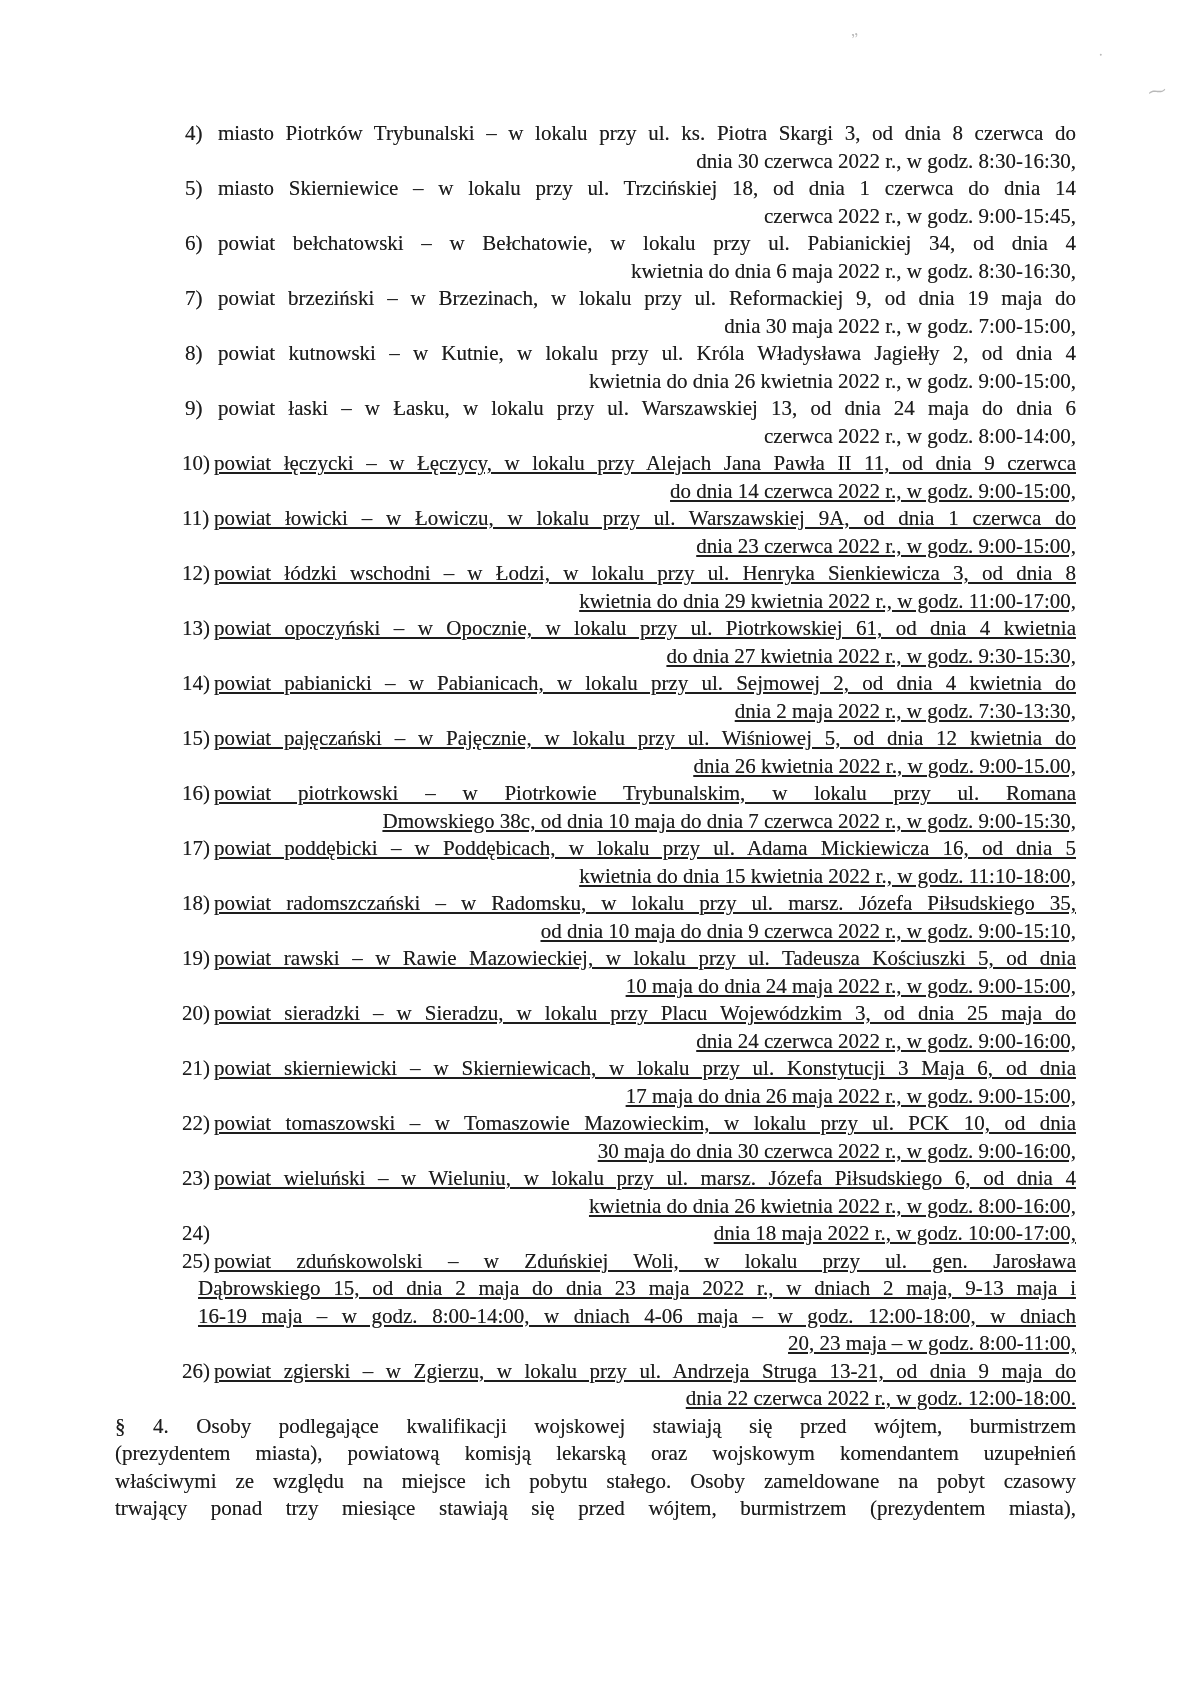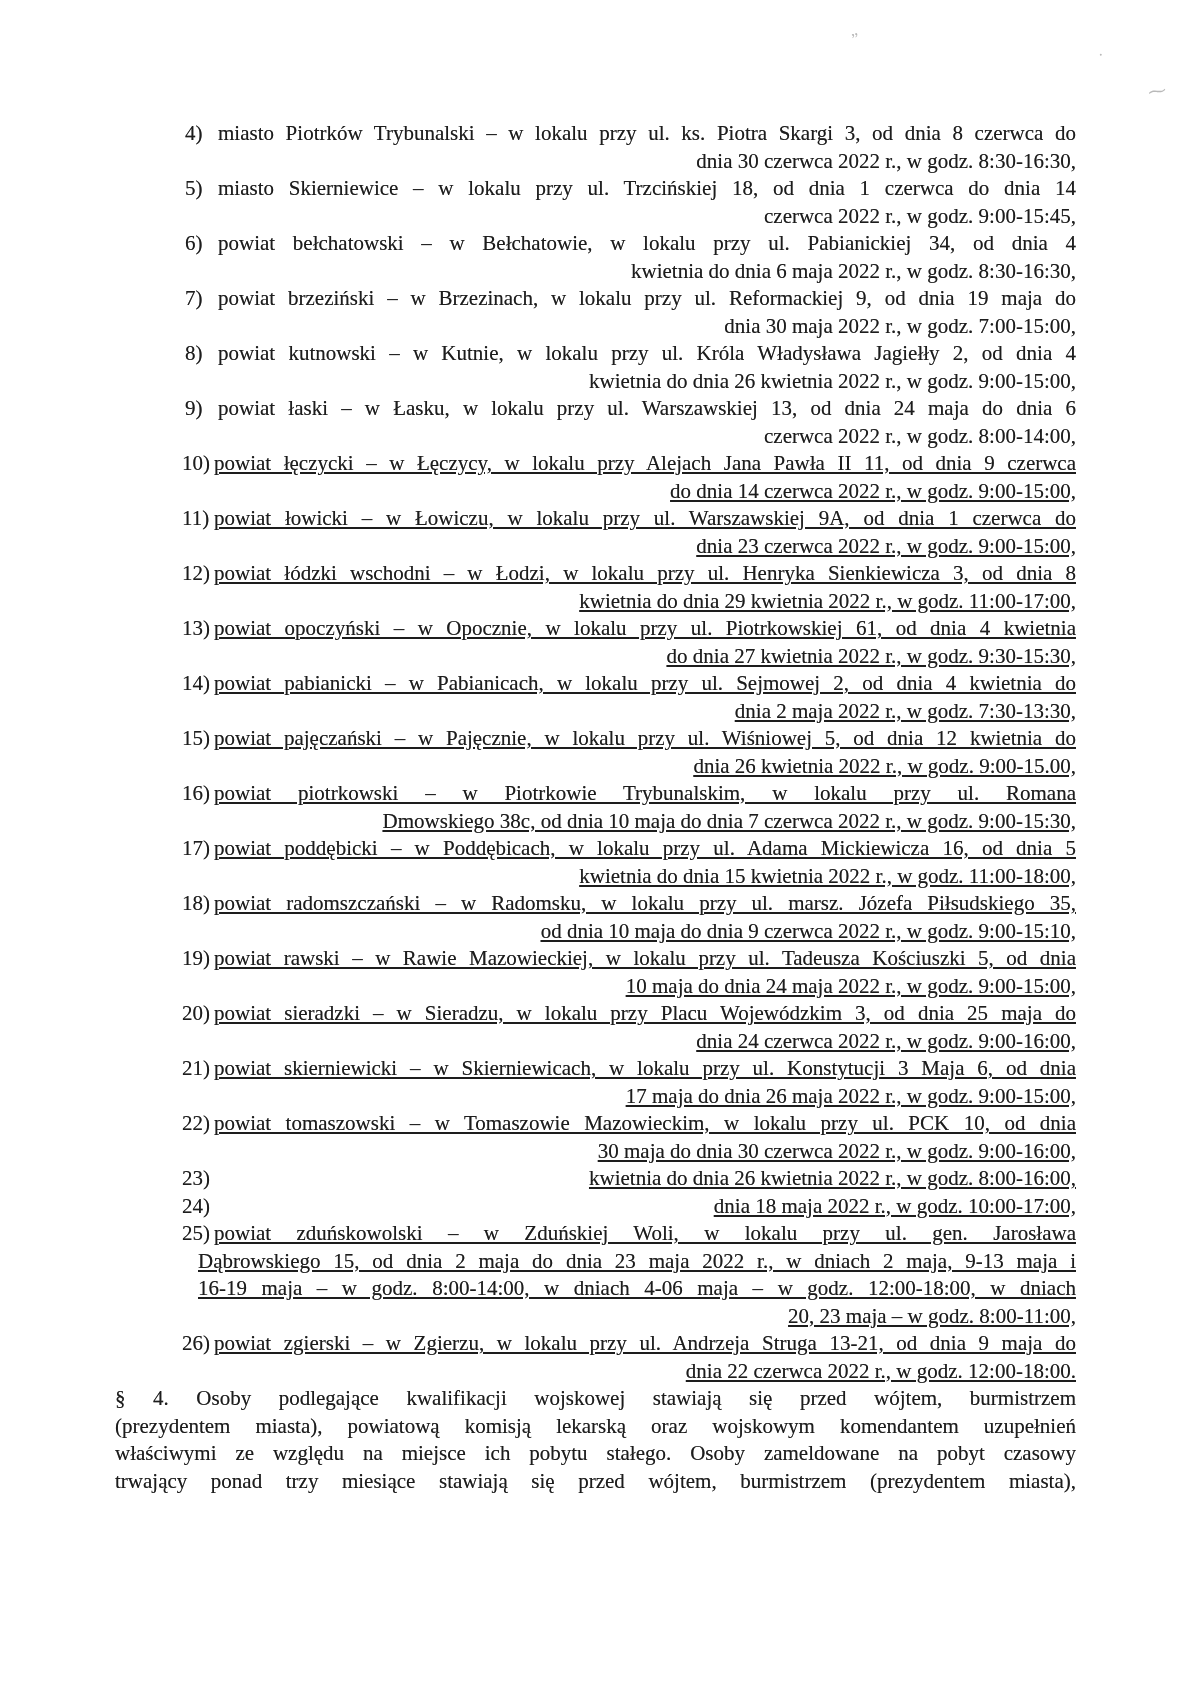--- a/index.html
+++ b/index.html
@@ -117,21 +117,21 @@
           <div class="ln">dnia 26 kwietnia 2022 r., w godz. 9:00-15.00,</div>
         </div>
         <div class="item d2">
     <span class="num">16)</span>
   <div class="ln j f">powiat piotrkowski – w Piotrkowie Trybunalskim, w lokalu przy ul. Romana</div>
           <div class="ln">Dmowskiego 38c, od dnia 10 maja do dnia 7 czerwca 2022 r., w godz. 9:00-15:30,</div>
         </div>
         <div class="item d2">
     <span class="num">17)</span>
   <div class="ln j f">powiat poddębicki – w Poddębicach, w lokalu przy ul. Adama Mickiewicza 16, od dnia 5</div>
-          <div class="ln">kwietnia do dnia 15 kwietnia 2022 r., w godz. 11:00-18:00,</div>
+          <div class="ln">kwietnia do dnia 15 kwietnia 2022 r., w godz. 11:10-18:00,</div>
         </div>
         <div class="item d2">
     <span class="num">18)</span>
   <div class="ln j f">powiat radomszczański – w Radomsku, w lokalu przy ul. marsz. Józefa Piłsudskiego 35,</div>
           <div class="ln">od dnia 10 maja do dnia 9 czerwca 2022 r., w godz. 9:00-15:10,</div>
         </div>
         <div class="item d2">
     <span class="num">19)</span>
   <div class="ln j f">powiat rawski – w Rawie Mazowieckiej, w lokalu przy ul. Tadeusza Kościuszki 5, od dnia</div>
           <div class="ln">10 maja do dnia 24 maja 2022 r., w godz. 9:00-15:00,</div>
@@ -146,20 +146,21 @@
   <div class="ln j f">powiat skierniewicki – w Skierniewicach, w lokalu przy ul. Konstytucji 3 Maja 6, od dnia</div>
           <div class="ln">17 maja do dnia 26 maja 2022 r., w godz. 9:00-15:00,</div>
         </div>
         <div class="item d2">
     <span class="num">22)</span>
   <div class="ln j f">powiat tomaszowski – w Tomaszowie Mazowieckim, w lokalu przy ul. PCK 10, od dnia</div>
           <div class="ln">30 maja do dnia 30 czerwca 2022 r., w godz. 9:00-16:00,</div>
         </div>
         <div class="item d2">
     <span class="num">23)</span>
+  <div class="ln j f">powiat wieluński – w Wieluniu, w lokalu przy ul. marsz. Józefa Piłsudskiego 6, od dnia 4</div>
           <div class="ln">kwietnia do dnia 26 kwietnia 2022 r., w godz. 8:00-16:00,</div>
         </div>
         <div class="item d2">
     <span class="num">24)</span>
           <div class="ln">dnia 18 maja 2022 r., w godz. 10:00-17:00,</div>
         </div>
         <div class="item d2">
     <span class="num">25)</span>
   <div class="ln j f">powiat zduńskowolski – w Zduńskiej Woli, w lokalu przy ul. gen. Jarosława</div>
           <div class="ln j">Dąbrowskiego 15, od dnia 2 maja do dnia 23 maja 2022 r., w dniach 2 maja, 9-13 maja i</div>

